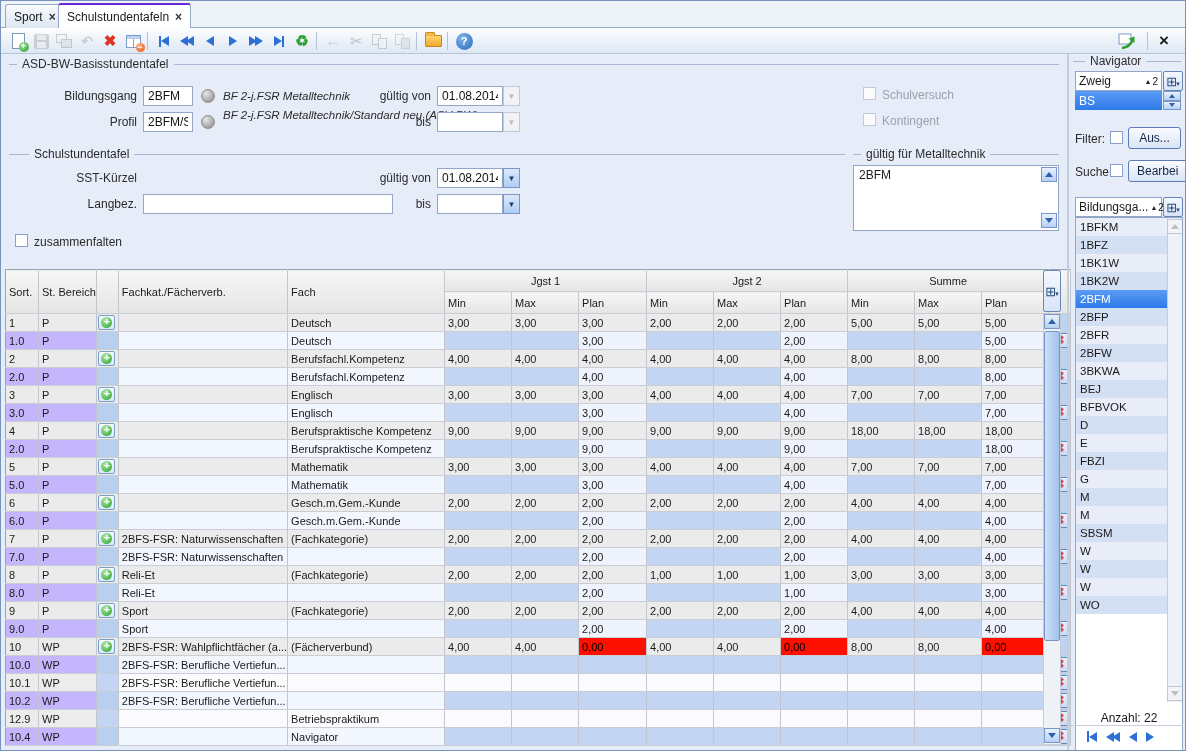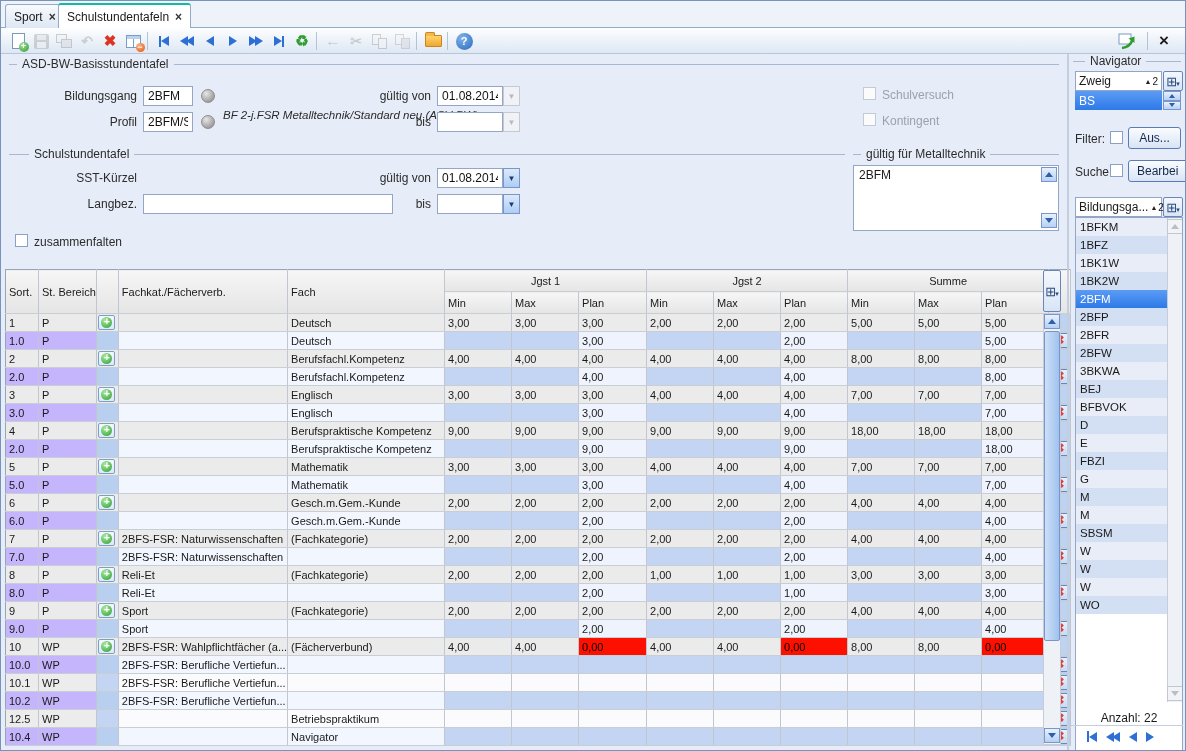--- a/index.html
+++ b/index.html
@@ -5,21 +5,21 @@
   html,body{margin:0;padding:0;background:#cdd9ea;}
   *{box-sizing:border-box;}
   .app{position:relative;width:1186px;height:751px;background:#e7edf8;overflow:hidden;
        border:1px solid #7793bb;font-family:"Liberation Sans",sans-serif;font-size:12px;color:#1a1a1a;}
 
   
   .tabbar{position:absolute;left:0;top:0;width:100%;height:27px;background:#eef3fa;border-bottom:1px solid #96aac8;}
   .tab{position:absolute;top:3px;height:24px;padding:0 8px;display:flex;align-items:center;gap:6px;
        background:linear-gradient(#f8fafd,#dde7f3);border:1px solid #96aac8;border-bottom:none;
        border-radius:3px 3px 0 0;cursor:default;}
-  .tab.active{background:#fff;border-top:2px solid #14b8a6;height:25px;top:2px;z-index:2;}
+  .tab.active{background:#fff;border-top:2px solid #6d28d9;height:25px;top:2px;z-index:2;}
   .tab .x{font-weight:bold;color:#333;font-size:12px;line-height:10px;}
 
   
   .toolbar{position:absolute;left:0;top:27px;width:100%;height:26px;
            background:linear-gradient(#fdfeff,#dde7f3);border-bottom:1px solid #b8c6da;}
   .tbtn{position:absolute;top:2px;width:22px;height:22px;display:flex;align-items:center;justify-content:center;border-radius:2px;}
   .tbtn.dis{opacity:.45;filter:grayscale(.8);}
   .tsep{position:absolute;top:4px;width:1px;height:18px;background:#b4c2d6;}
 
   .tri-l{width:0;height:0;border-top:5px solid transparent;border-bottom:5px solid transparent;border-right:8px solid #2e6fd6;display:inline-block;}
@@ -248,20 +248,21 @@
     <div class="tsep" style="left:1146px;"></div>
     <div class="tbtn" style="left:1152px;font-size:17px;font-weight:bold;color:#1a1a1a;">×</div>
   </div>
 
   <div class="rule" style="left:8px;top:63px;width:1050px;"></div>
   <div class="grouplabel" style="left:16px;top:56px;">ASD-BW-Basisstundentafel</div>
 
   <div class="flabel" style="left:8px;top:88px;width:128px;">Bildungsgang</div>
   <input class="tbox" style="left: 142px; top: 85px; width: 50px; height: 20px;" readonly="" value="2BFM">
   <div class="infodot" style="left:200px;top:88px;"></div>
+  <div class="descit" style="left:222px;top:89px;width:300px;">BF 2-j.FSR Metalltechnik</div>
 
   <div class="flabel" style="left:8px;top:114px;width:128px;">Profil</div>
   <input class="tbox" style="left: 142px; top: 111px; width: 50px; height: 20px;" readonly="" value="2BFM/S">
   <div class="infodot" style="left:200px;top:114px;"></div>
   <div class="descit" style="left:222px;top:108px;width:255px;">BF 2-j.FSR Metalltechnik/Standard neu (ASV-BW)</div>
 
   <div class="flabel" style="left:350px;top:88px;width:80px;">gültig von</div>
   <input class="tbox" style="left: 436px; top: 85px; width: 66px; height: 20px;" readonly="" value="01.08.2014">
   <div class="ddbtn dis" style="left:502px;top:85px;height:20px;">
       <span class="ch">▼</span>
@@ -767,21 +768,21 @@
           <td class="c-num"></td>
           <td class="c-num"></td>
           <td class="c-num"></td>
           <td class="c-num"></td>
           <td class="c-num"></td>
           <td class="c-del" style="text-align:center;padding:0;"><span class="delbtn">
               <span class="x">✖</span>
             </span></td>
         </tr>
         <tr class="white">
-          <td class="c-sort">12.5</td>
+          <td class="c-sort">12.9</td>
           <td class="c-ber">WP</td>
           <td class="c-icon" style="text-align:center;padding:0;"></td>
           <td class="c-fk"></td>
           <td class="c-fach">Betriebspraktikum</td>
           <td class="c-num"></td>
           <td class="c-num"></td>
           <td class="c-num"></td>
           <td class="c-num"></td>
           <td class="c-num"></td>
           <td class="c-num"></td>

